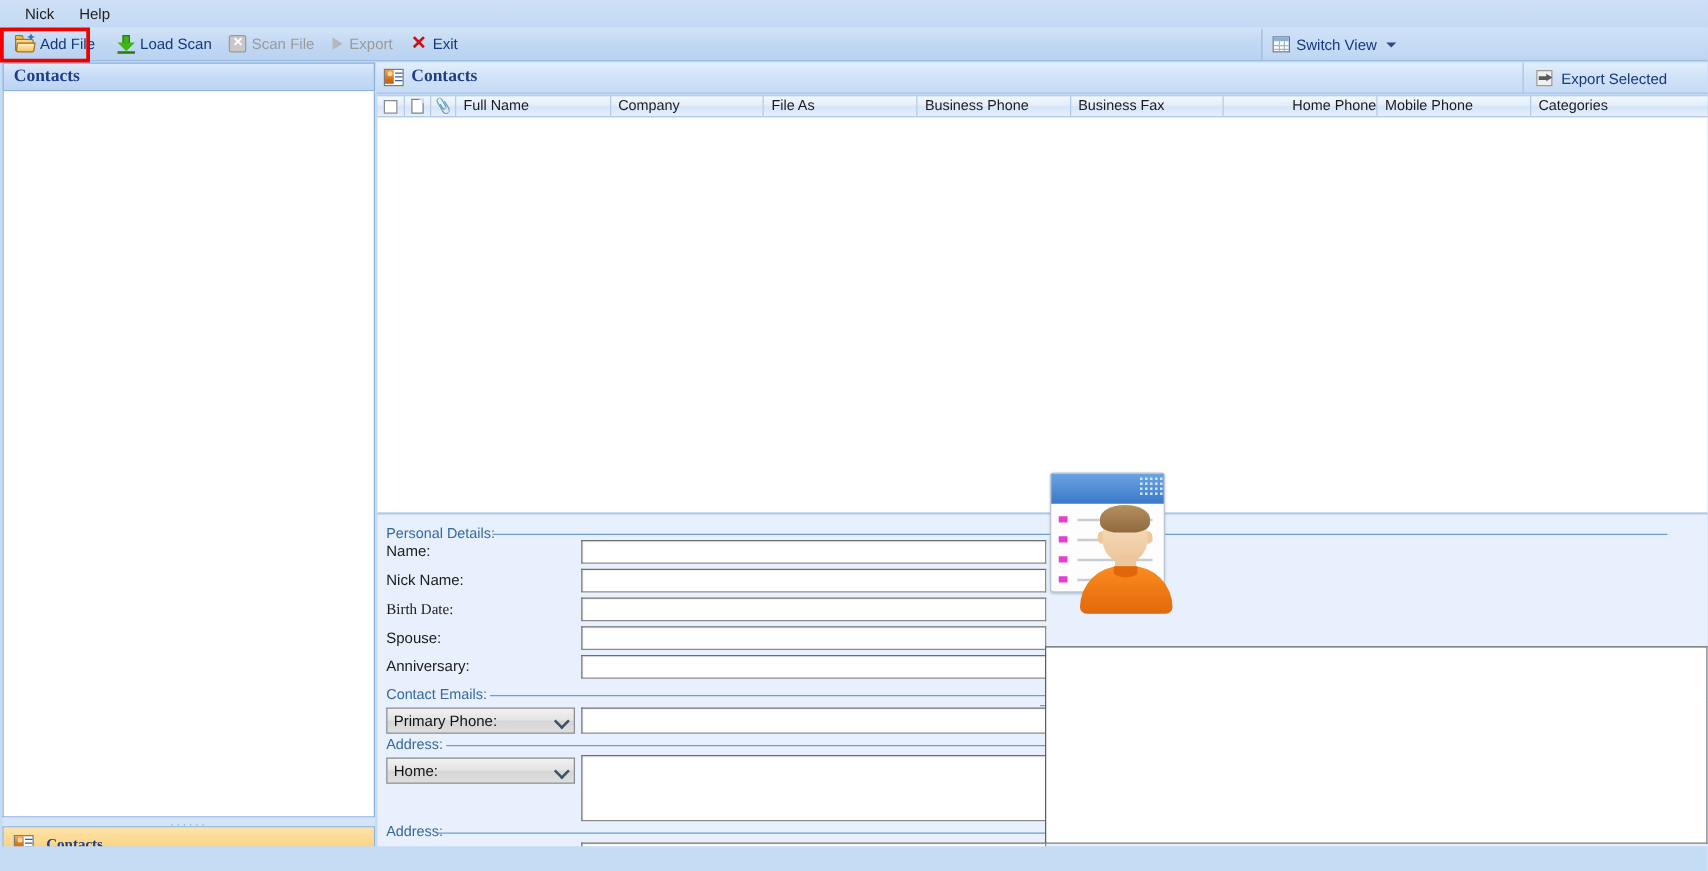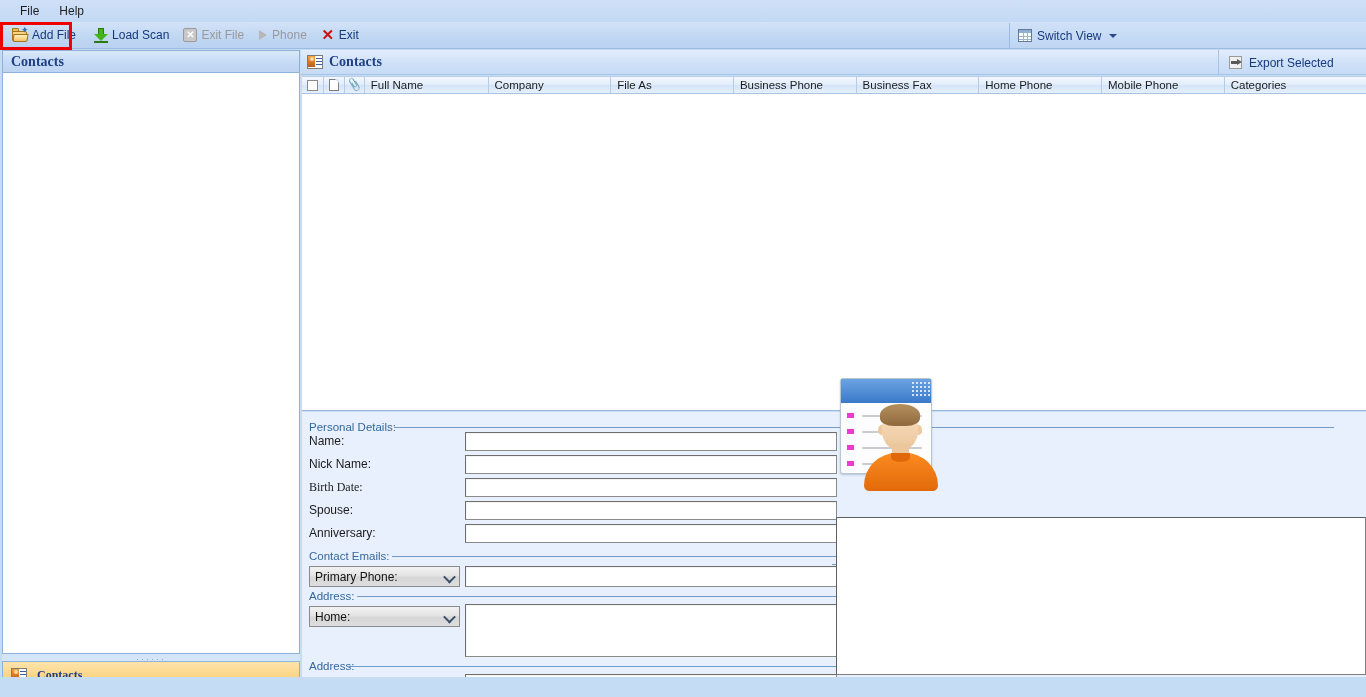--- a/index.html
+++ b/index.html
@@ -327,21 +327,21 @@
     position:absolute;left:0;top:49px;width:1366px;height:648px;
     background:#c5dcf5; z-index:-1;
   }
 </style>
 </head>
 <body>
 
 <div id="appbg"></div>
 
 <div id="menubar">
-  <div class="menu-item">File</div>
+  <div class="menu-item">Nick</div>
   <div class="menu-item">Help</div>
 </div>
 
 <div id="toolbar">
 
   <div class="tb-btn" style="margin-left:5px;">
     <span class="ico ico-folder">
       <span class="tab"></span>
         <span class="back"></span>
         <span class="front"></span>
@@ -357,28 +357,28 @@
         <span class="bar"></span>
     </span>
     <span>Load Scan</span>
   </div>
 
   <div class="tb-btn disabled">
     <span class="ico ico-closex">
       <span class="bx"></span>
         <span class="xm">✕</span>
     </span>
-    <span>Exit File</span>
+    <span>Scan File</span>
   </div>
 
   <div class="tb-btn disabled">
     <span class="ico ico-play">
         <span class="t"></span>
       </span>
-    <span>Phone</span>
+    <span>Export</span>
   </div>
 
   <div class="tb-btn">
     <span class="ico ico-exit">✕</span>
     <span>Exit</span>
   </div>
 </div>
 
 <div id="switchview-wrap">
   <div id="switchview-btn">
@@ -468,21 +468,21 @@
     </div>
     <div class="col" style="width:125px;">
       <span>File As</span>
     </div>
     <div class="col" style="width:125px;">
       <span>Business Phone</span>
     </div>
     <div class="col" style="width:125px;">
       <span>Business Fax</span>
     </div>
-    <div class="col" style="width:125px;">
+    <div class="col" style="width:125px;justify-content:flex-end;">
       <span>Home Phone</span>
     </div>
     <div class="col" style="width:125px;">
       <span>Mobile Phone</span>
     </div>
     <div class="col" style="width:144px;border-right:none;">
       <span>Categories</span>
     </div>
   </div>
 

